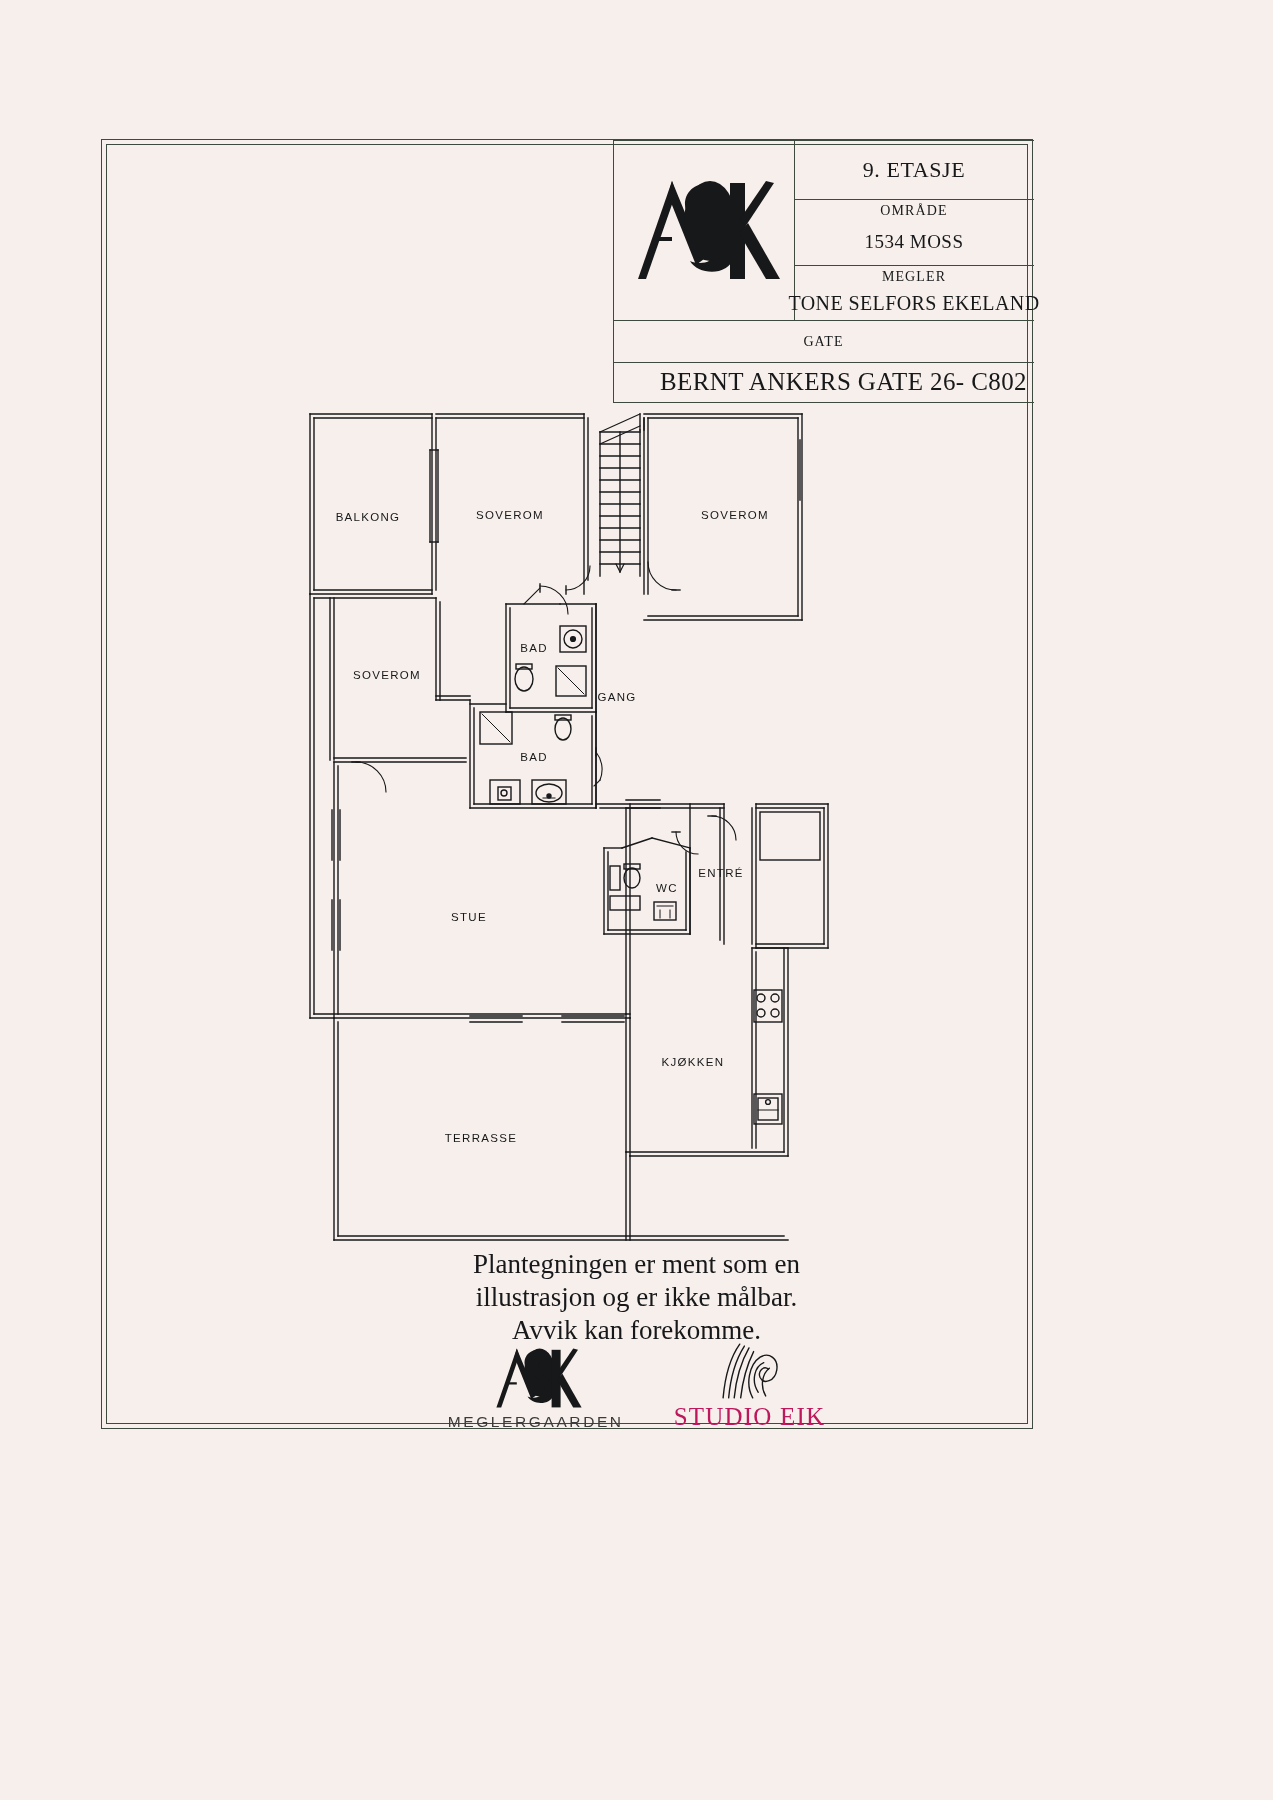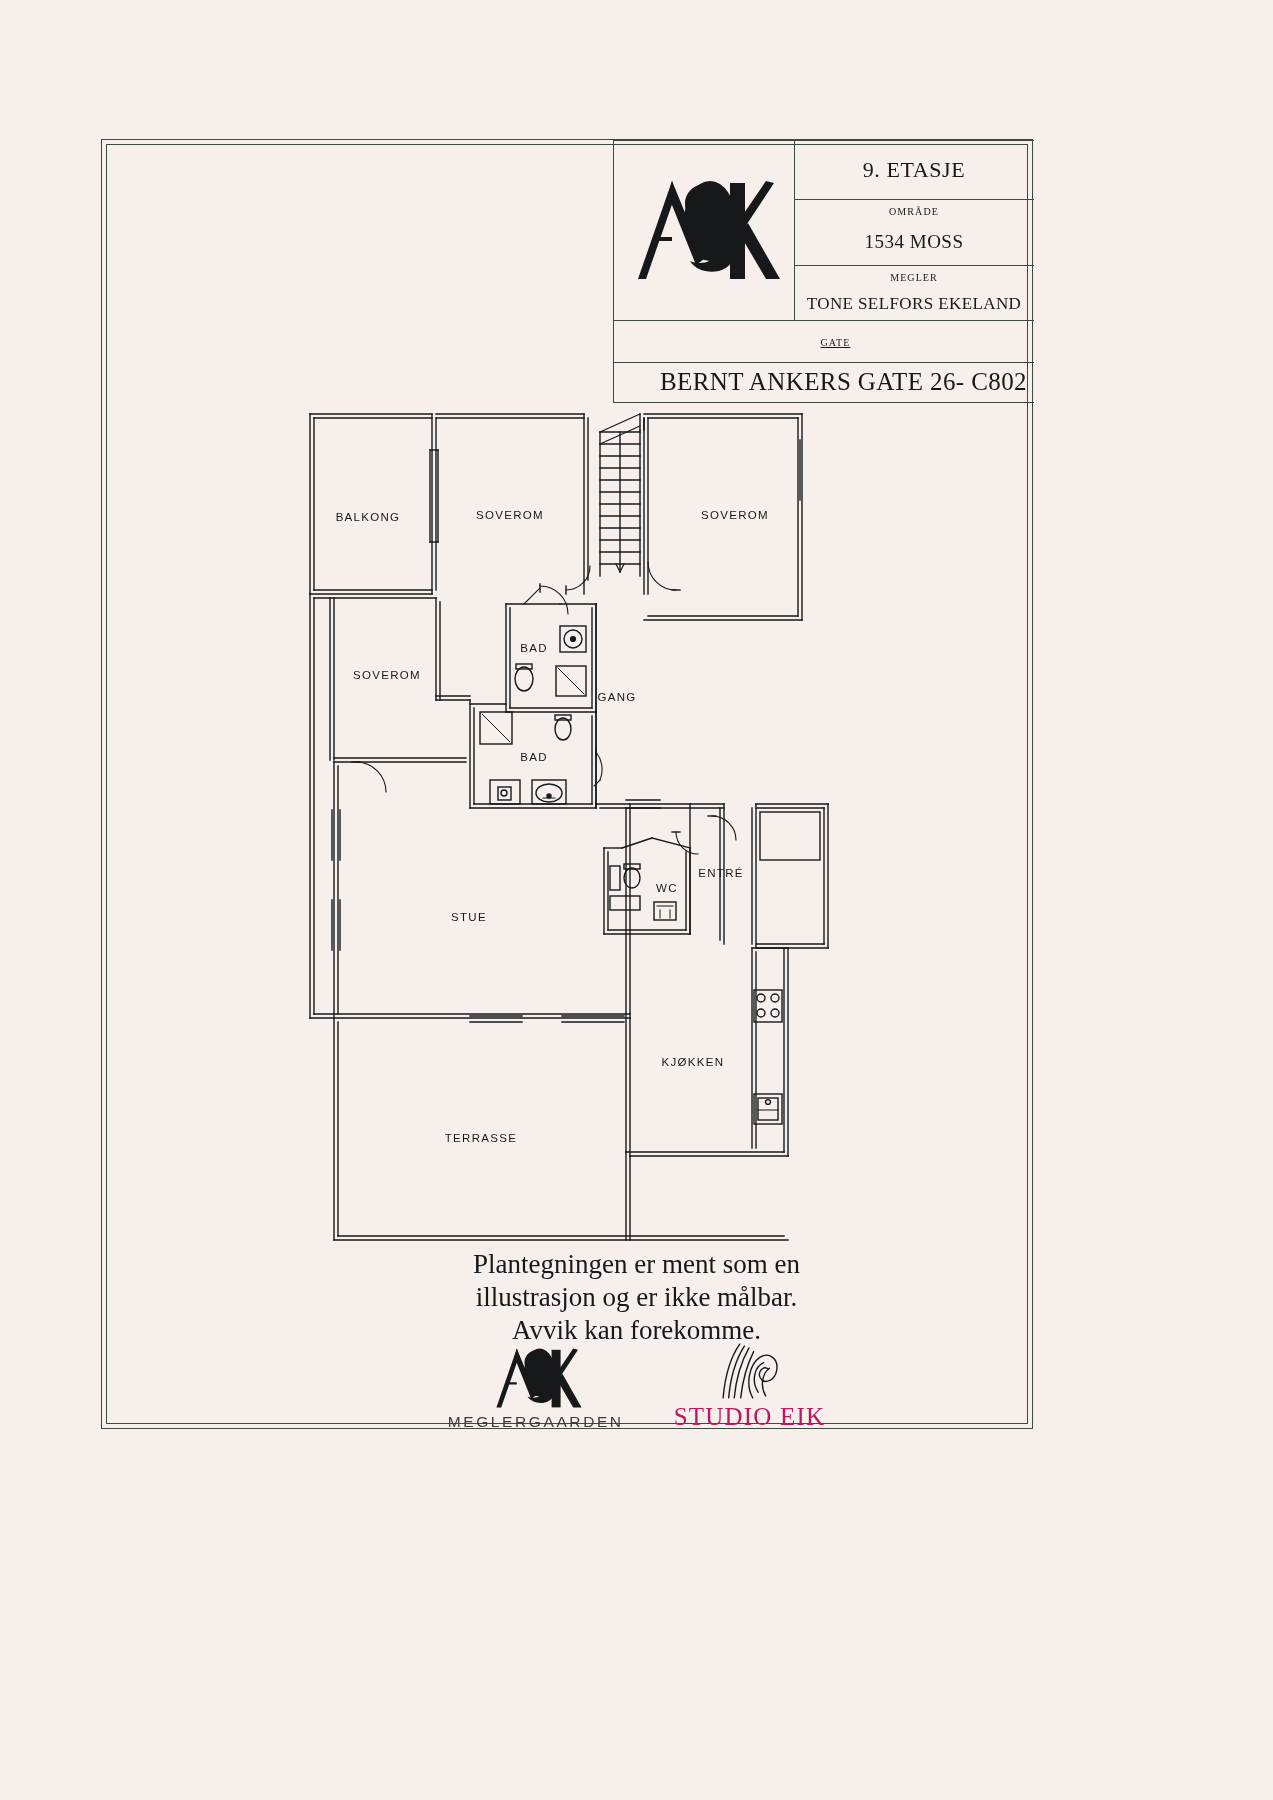--- a/index.html
+++ b/index.html
@@ -51,28 +51,28 @@
   .tb-cell {
     position: absolute;
     display: flex;
     align-items: center;
     justify-content: center;
     font-family: "Liberation Serif", serif;
     color: #17181a;
     white-space: nowrap;
   }
   .tb-label {
-    font-size: 10px;
+    font-size: 14px;
     letter-spacing: 1.1px;
     font-variant: small-caps;
     text-transform: uppercase;
   }
   .tb-value-lg { font-size: 22px; letter-spacing: 0.6px; }
   .tb-value-md { font-size: 19px; letter-spacing: 0.5px; }
-  .tb-value-sm { font-size: 17px; letter-spacing: 0.4px; }
+  .tb-value-sm { font-size: 20px; letter-spacing: 0.4px; }
   .tb-gate-value {
     font-size: 25px;
     letter-spacing: 0.4px;
     font-family: "Liberation Serif", serif;
     padding-left: 20px;
   }
 
   
   #tb-logo {
     position: absolute;
@@ -177,21 +177,21 @@
     </div>
 
     <div class="tb-cell tb-value-lg" style="left:181px;top:0px;width:240px;height:59px;">9. ETASJE</div>
 
     <div class="tb-cell tb-label" style="left:181px;top:59px;width:240px;height:24px;">OMRÅDE</div>
     <div class="tb-cell tb-value-md" style="left:181px;top:80px;width:240px;height:44px;">1534 MOSS</div>
 
     <div class="tb-cell tb-label" style="left:181px;top:125px;width:240px;height:24px;">MEGLER</div>
     <div class="tb-cell tb-value-sm" style="left:181px;top:147px;width:240px;height:33px;">TONE SELFORS EKELAND</div>
 
-    <div class="tb-cell tb-label" style="left:12px;top:182px;width:421px;height:40px;text-decoration:underline;">GATE</div>
+    <div class="tb-cell tb-label" style="left:0px;top:182px;width:421px;height:40px;">GATE</div>
     <div class="tb-cell tb-gate-value" style="left:0px;top:222px;width:421px;height:40px;">BERNT ANKERS GATE 26- C802</div>
   </div>
 </div>
 
 <div id="plan">
 <svg width="1273" height="1800" viewBox="0 0 1273 1800" xmlns="http://www.w3.org/2000/svg">
   <g fill="none" stroke="#17181a" stroke-width="1.4" stroke-linecap="square">
 
     <path d="M310 414 L310 594"></path>
     <path d="M314 418 L314 590"></path>

